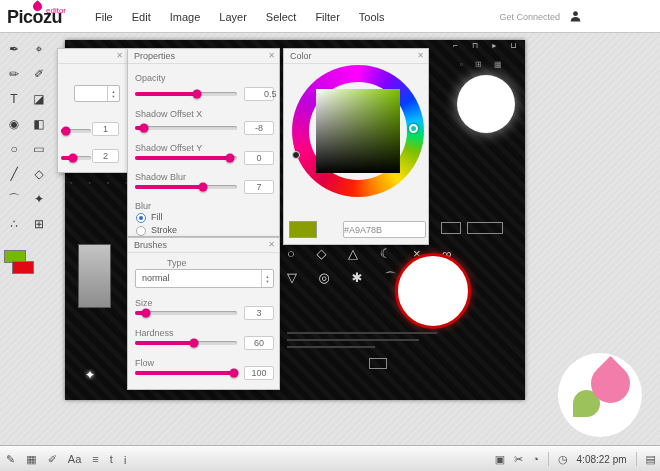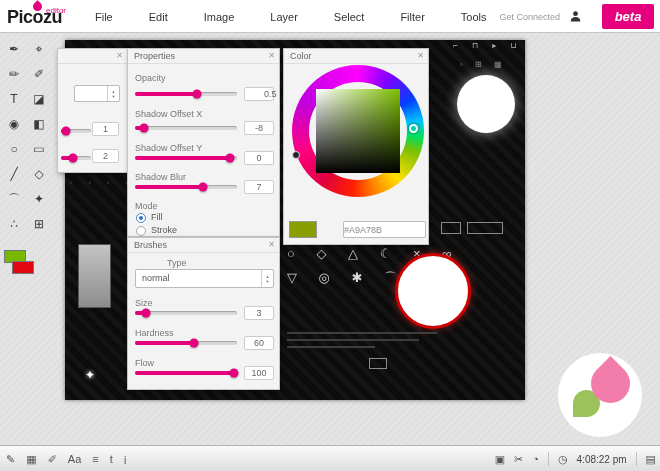--- a/index.html
+++ b/index.html
@@ -7,21 +7,21 @@
   #app{position:relative;width:660px;height:471px;overflow:hidden;
        background:#e4e4e4;
        background-image:repeating-linear-gradient(135deg, rgba(0,0,0,.025) 0 2px, transparent 2px 5px);
        font-family:"Liberation Sans", sans-serif;}
 
   
   #header{position:absolute;left:0;top:0;width:660px;height:33px;background:#fff;border-bottom:1px solid #c6c6c6;z-index:6;}
   .logo-text{position:absolute;left:7px;top:7px;font-size:18px;font-weight:bold;color:#1c1c1c;letter-spacing:-0.5px;}
   .logo-drop{position:absolute;left:33px;top:2px;width:9px;height:9px;background:#e5007d;border-radius:0 50% 50% 50%;transform:rotate(45deg);}
   .logo-sub{position:absolute;left:46px;top:6px;font-size:8px;color:#e5007d;}
-  #menu{position:absolute;left:95px;top:0;height:33px;display:flex;align-items:center;gap:36px;}
+  #menu{position:absolute;left:95px;top:0;height:33px;display:flex;align-items:center;gap:19px;}
   .menu-item{font-size:11px;color:#333;cursor:pointer;}
   .get-connected{position:absolute;right:100px;top:12px;font-size:9px;color:#999;cursor:pointer;}
   .user-icon{position:absolute;right:78px;top:10px;width:13px;height:13px;}
   .beta-badge{position:absolute;right:6px;top:4px;width:52px;height:25px;background:#e5007d;border-radius:2px;
               color:#fff;font-size:13px;font-weight:bold;font-style:italic;text-align:center;line-height:25px;}
 
   
   #toolbar{position:absolute;left:2px;top:40px;width:52px;display:grid;grid-template-columns:25px 25px;row-gap:7px;z-index:4;}
   .tool{width:24px;height:18px;display:flex;align-items:center;justify-content:center;font-size:12px;color:#3c3c3c;cursor:pointer;}
   .swatch{position:absolute;width:22px;height:13px;border:1px solid #777;z-index:4;}
@@ -110,21 +110,20 @@
       <span class="menu-item">Layer</span>
       <span class="menu-item">Select</span>
       <span class="menu-item">Filter</span>
       <span class="menu-item">Tools</span>
     </div>
     <span class="get-connected">Get Connected</span>
     <svg class="user-icon" viewBox="0 0 16 16">
       <circle cx="8" cy="4.5" r="3" fill="#333"></circle>
         <path d="M2 14 a6 5.5 0 0 1 12 0 z" fill="#333"></path>
     </svg>
-    <div class="beta-badge">beta</div>
   </div>
 
   <div id="toolbar">
     <div class="tool">✒</div>
     <div class="tool">⌖</div>
     <div class="tool">✏</div>
     <div class="tool">✐</div>
     <div class="tool">T</div>
     <div class="tool">◪</div>
     <div class="tool">◉</div>
@@ -207,21 +206,21 @@
     </div>
     <div class="valbox" style="top:102px;">0</div>
 
     <div class="plabel" style="top:123px;">Shadow Blur</div>
     <div class="track" style="top:136px;">
       <div class="fill" style="width: 67%;"></div>
       <div class="thumb" style="left: 67%;"></div>
     </div>
     <div class="valbox" style="top:131px;">7</div>
 
-    <div class="plabel" style="top:152px;">Mode</div>
+    <div class="plabel" style="top:152px;">Blur</div>
     <div class="radio checked" style="top:164px;"></div>
     <div class="radio-label" style="top:163px;">Fill</div>
     <div class="radio" style="top:177px;"></div>
     <div class="radio-label" style="top:176px;">Stroke</div>
   </div>
 
   <div class="panel" id="panel-brushes">
     <div class="phead">
       <span class="ptitle">Brushes</span>
       <span class="pclose">✕</span>

